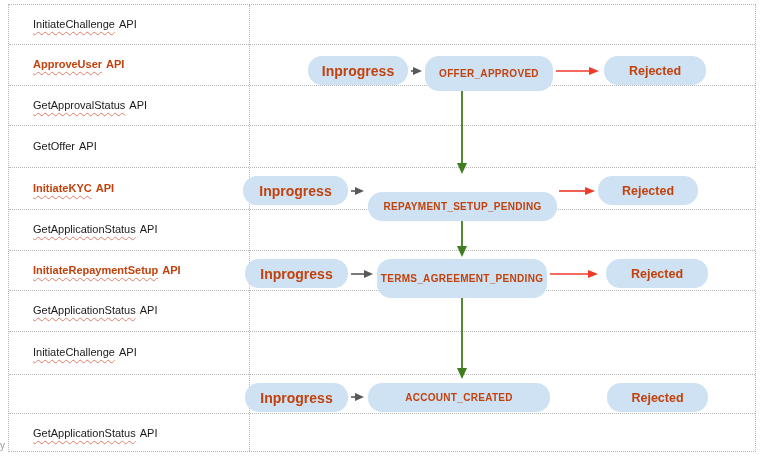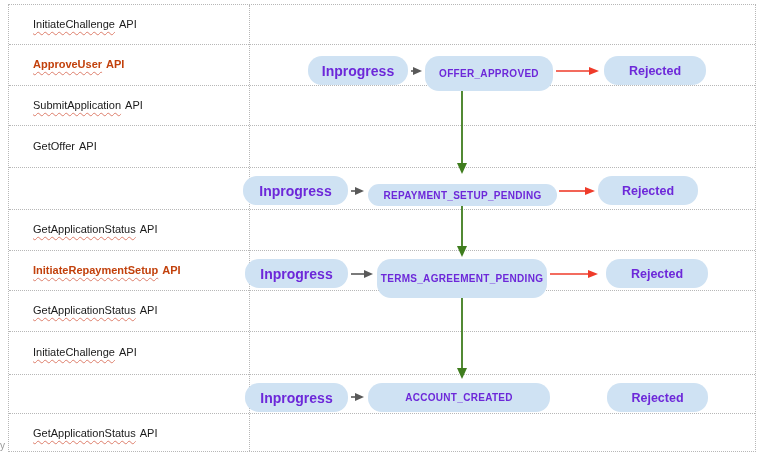--- a/index.html
+++ b/index.html
@@ -27,21 +27,21 @@
     font-size:11px;color:var(--text-dark);white-space:nowrap;}
   .api-label.bold{font-weight:bold;color:#c2410c;}
   .misspelled{text-decoration:underline;text-decoration-style:wavy;
     text-decoration-color:var(--squiggly);text-decoration-thickness:1px;
     text-underline-offset:3px;}
   .suffix{margin-left:4px;}
 
   
   .fbox{position:absolute;background:var(--box-fill);border-radius:14px;
     display:flex;align-items:center;justify-content:center;
-    color:#6d28d9;white-space:nowrap;}
+    color:#c2410c;white-space:nowrap;}
   .fbox.inprogress{font-size:14px;font-weight:bold;}
   .fbox.state{font-size:10px;font-weight:bold;letter-spacing:.3px;}
   .fbox.rejected{font-size:12.5px;font-weight:bold;}
   svg.arrows{position:absolute;left:0;top:0;width:761px;height:460px;
     pointer-events:none;}
   .stray{position:absolute;left:0px;top:440px;font-size:10px;color:#999;}
 </style>
 </head>
 <body>
 
@@ -62,24 +62,27 @@
     <div class="hdiv" style="top:369px"></div>
     <div class="hdiv" style="top:408px"></div>
 
     <div class="api-label" style="top:9px">
       <span class="misspelled">InitiateChallenge</span><span class="suffix">API</span>
     </div>
     <div class="api-label bold" style="top:49px">
       <span class="misspelled">ApproveUser</span><span class="suffix">API</span>
     </div>
     <div class="api-label" style="top:90px">
-      <span class="misspelled">SubmitApplication</span><span class="suffix">API</span>
+      <span class="misspelled">GetApprovalStatus</span><span class="suffix">API</span>
     </div>
     <div class="api-label" style="top:131px">
       <span>GetOffer</span><span class="suffix">API</span>
+    </div>
+    <div class="api-label bold" style="top:173px">
+      <span class="misspelled">InitiateKYC</span><span class="suffix">API</span>
     </div>
     <div class="api-label" style="top:214px">
       <span class="misspelled">GetApplicationStatus</span><span class="suffix">API</span>
     </div>
     <div class="api-label bold" style="top:255px">
       <span class="misspelled">InitiateRepaymentSetup</span><span class="suffix">API</span>
     </div>
     <div class="api-label" style="top:295px">
       <span class="misspelled">GetApplicationStatus</span><span class="suffix">API</span>
     </div>
@@ -115,21 +118,21 @@
     <line x1="462" y1="86" x2="462" y2="164" style="stroke:var(--green-arrow)" stroke-width="1.8" marker-end="url(#mgreen)"></line>
     <line x1="462" y1="206" x2="462" y2="247" style="stroke:var(--green-arrow)" stroke-width="1.8" marker-end="url(#mgreen)"></line>
     <line x1="462" y1="290" x2="462" y2="369" style="stroke:var(--green-arrow)" stroke-width="1.8" marker-end="url(#mgreen)"></line>
   </svg>
 
   <div class="fbox inprogress" style="left:308px;top:56px;width:100px;height:29px">Inprogress</div>
   <div class="fbox state" style="left:425px;top:56px;width:128px;height:35px">OFFER_APPROVED</div>
   <div class="fbox rejected" style="left:604px;top:56px;width:102px;height:29px">Rejected</div>
 
   <div class="fbox inprogress" style="left:243px;top:176px;width:105px;height:29px">Inprogress</div>
-  <div class="fbox state" style="left:368px;top:184px;width:189px;height:22px">REPAYMENT_SETUP_PENDING</div>
+  <div class="fbox state" style="left:368px;top:192px;width:189px;height:29px">REPAYMENT_SETUP_PENDING</div>
   <div class="fbox rejected" style="left:598px;top:176px;width:100px;height:29px">Rejected</div>
 
   <div class="fbox inprogress" style="left:245px;top:259px;width:103px;height:29px">Inprogress</div>
   <div class="fbox state" style="left:377px;top:259px;width:170px;height:39px">TERMS_AGREEMENT_PENDING</div>
   <div class="fbox rejected" style="left:606px;top:259px;width:102px;height:29px">Rejected</div>
 
   <div class="fbox inprogress" style="left:245px;top:383px;width:103px;height:29px">Inprogress</div>
   <div class="fbox state" style="left:368px;top:383px;width:182px;height:29px">ACCOUNT_CREATED</div>
   <div class="fbox rejected" style="left:607px;top:383px;width:101px;height:29px">Rejected</div>
 

